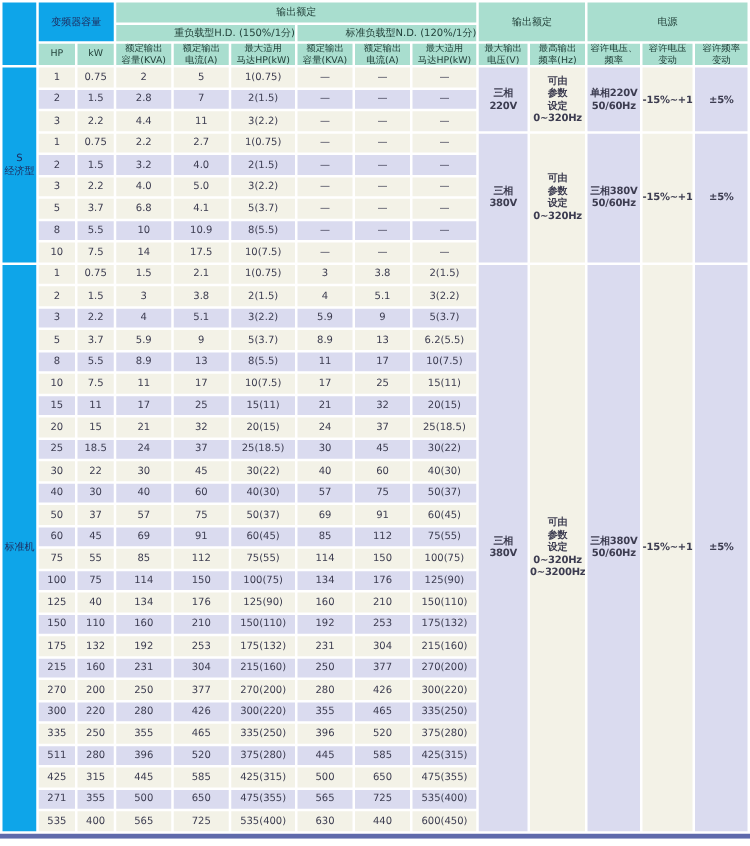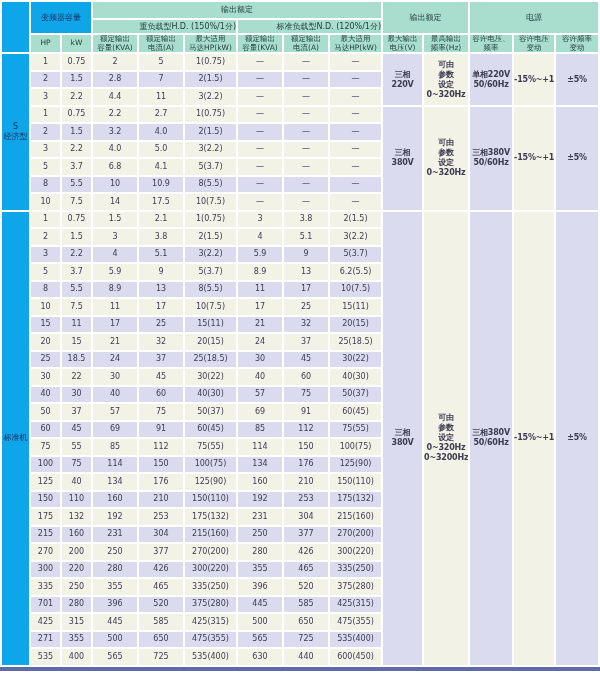--- a/index.html
+++ b/index.html
@@ -422,21 +422,21 @@
           <td class="cream">335</td>
           <td class="cream">250</td>
           <td class="cream">355</td>
           <td class="cream">465</td>
           <td class="cream">335(250)</td>
           <td class="cream">396</td>
           <td class="cream">520</td>
           <td class="cream">375(280)</td>
         </tr>
         <tr>
-          <td class="lav">701</td>
+          <td class="lav">511</td>
           <td class="lav">280</td>
           <td class="lav">396</td>
           <td class="lav">520</td>
           <td class="lav">375(280)</td>
           <td class="lav">445</td>
           <td class="lav">585</td>
           <td class="lav">425(315)</td>
         </tr>
         <tr>
           <td class="cream">425</td>

